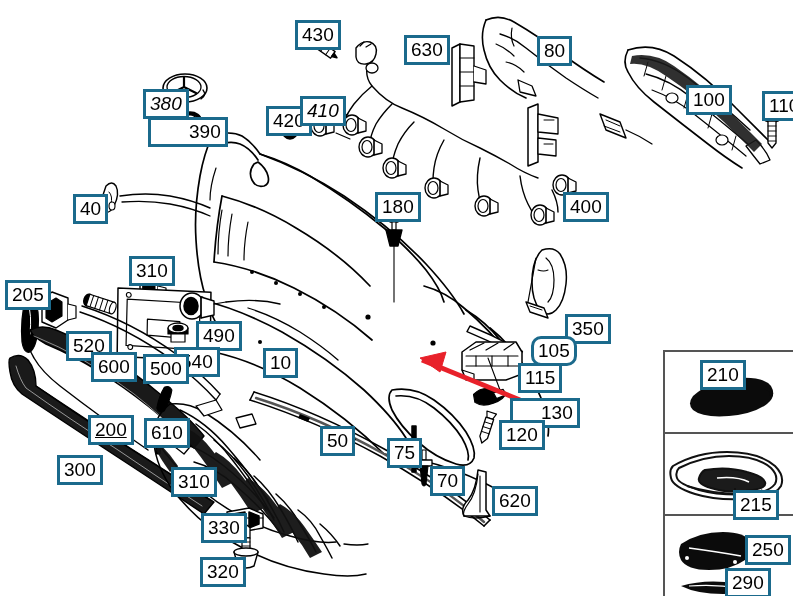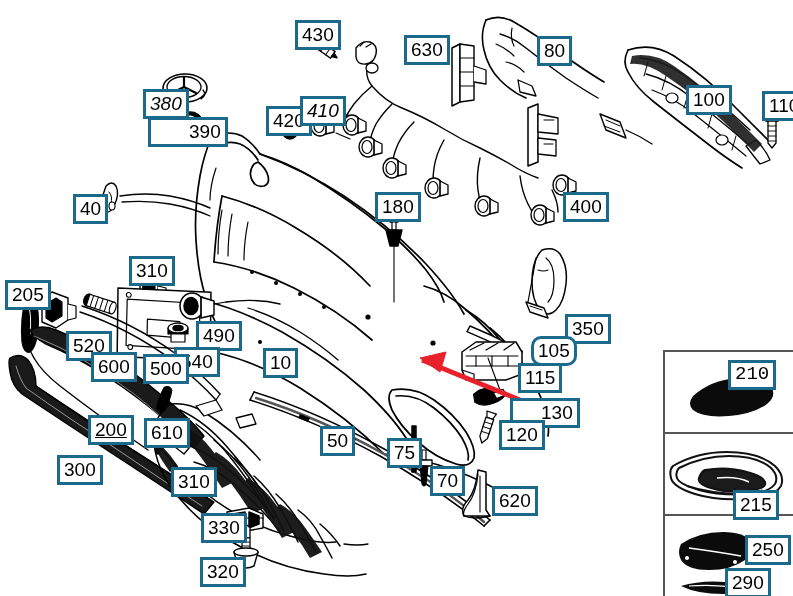--- a/index.html
+++ b/index.html
@@ -518,18 +518,18 @@
       <div class="lbl" style="left: 320px; top: 426px;">50</div>
       <div class="lbl" style="left: 387px; top: 438px;">75</div>
       <div class="lbl" style="left: 430px; top: 466px;">70</div>
       <div class="lbl" style="left: 57px; top: 455px;">300</div>
       <div class="lbl" style="left: 171px; top: 467px;">310</div>
       <div class="lbl" style="left: 492px; top: 486px;">620</div>
       <div class="lbl" style="left: 201px; top: 513px;">330</div>
       <div class="lbl" style="left: 200px; top: 557px;">320</div>
     </div>
 
-  <div class="lbl" style="left:728px;top:360px;font-family:Liberation Mono, monospace;">210</div>
+  <div class="lbl" style="left:700px;top:360px;">210</div>
   <div class="lbl" style="left:733px;top:446px;margin-top:44px;">215</div>
   <div class="lbl" style="left:745px;top:535px;">250</div>
   <div class="lbl" style="left:725px;top:568px;">290</div>
 
 </div>
 
 </body></html>

